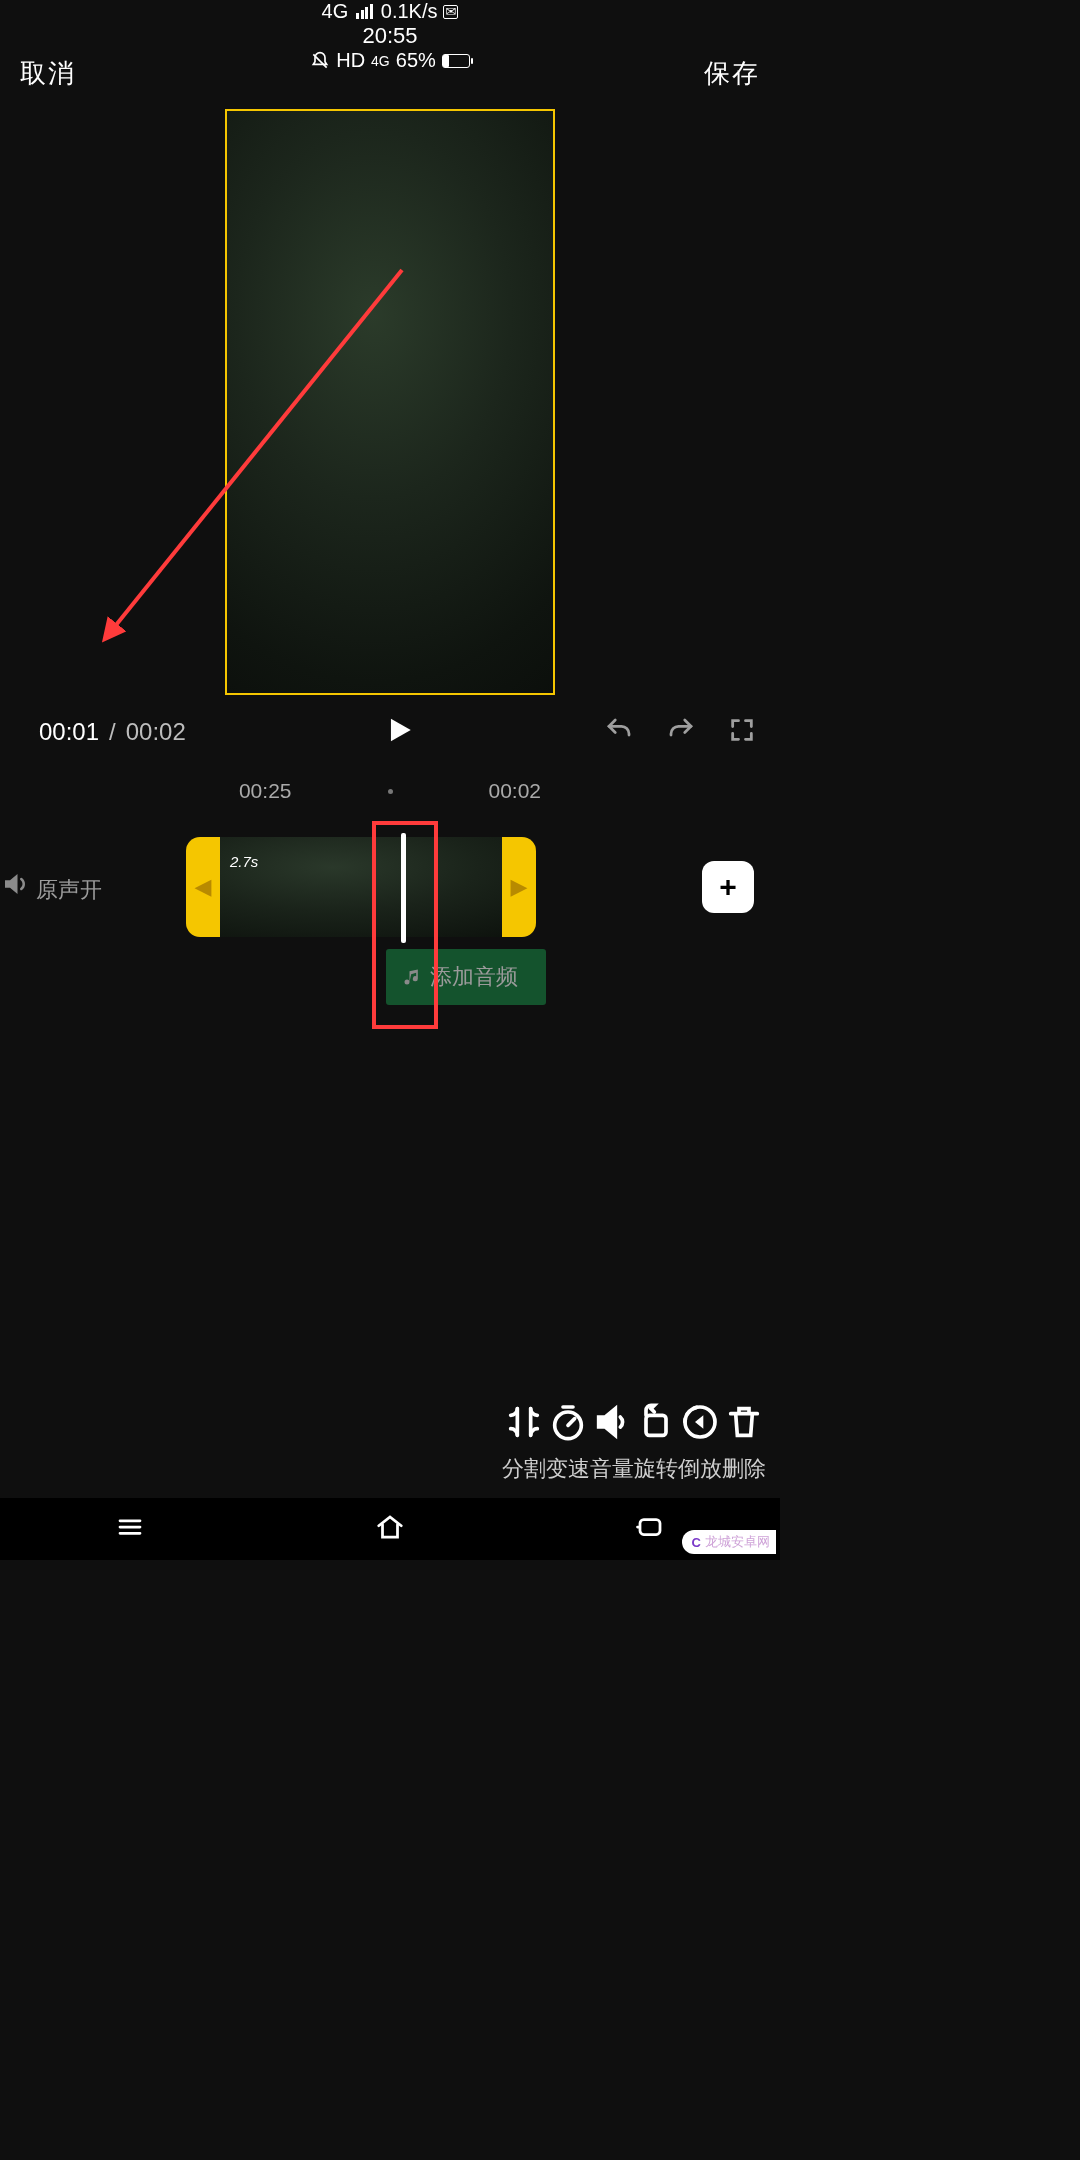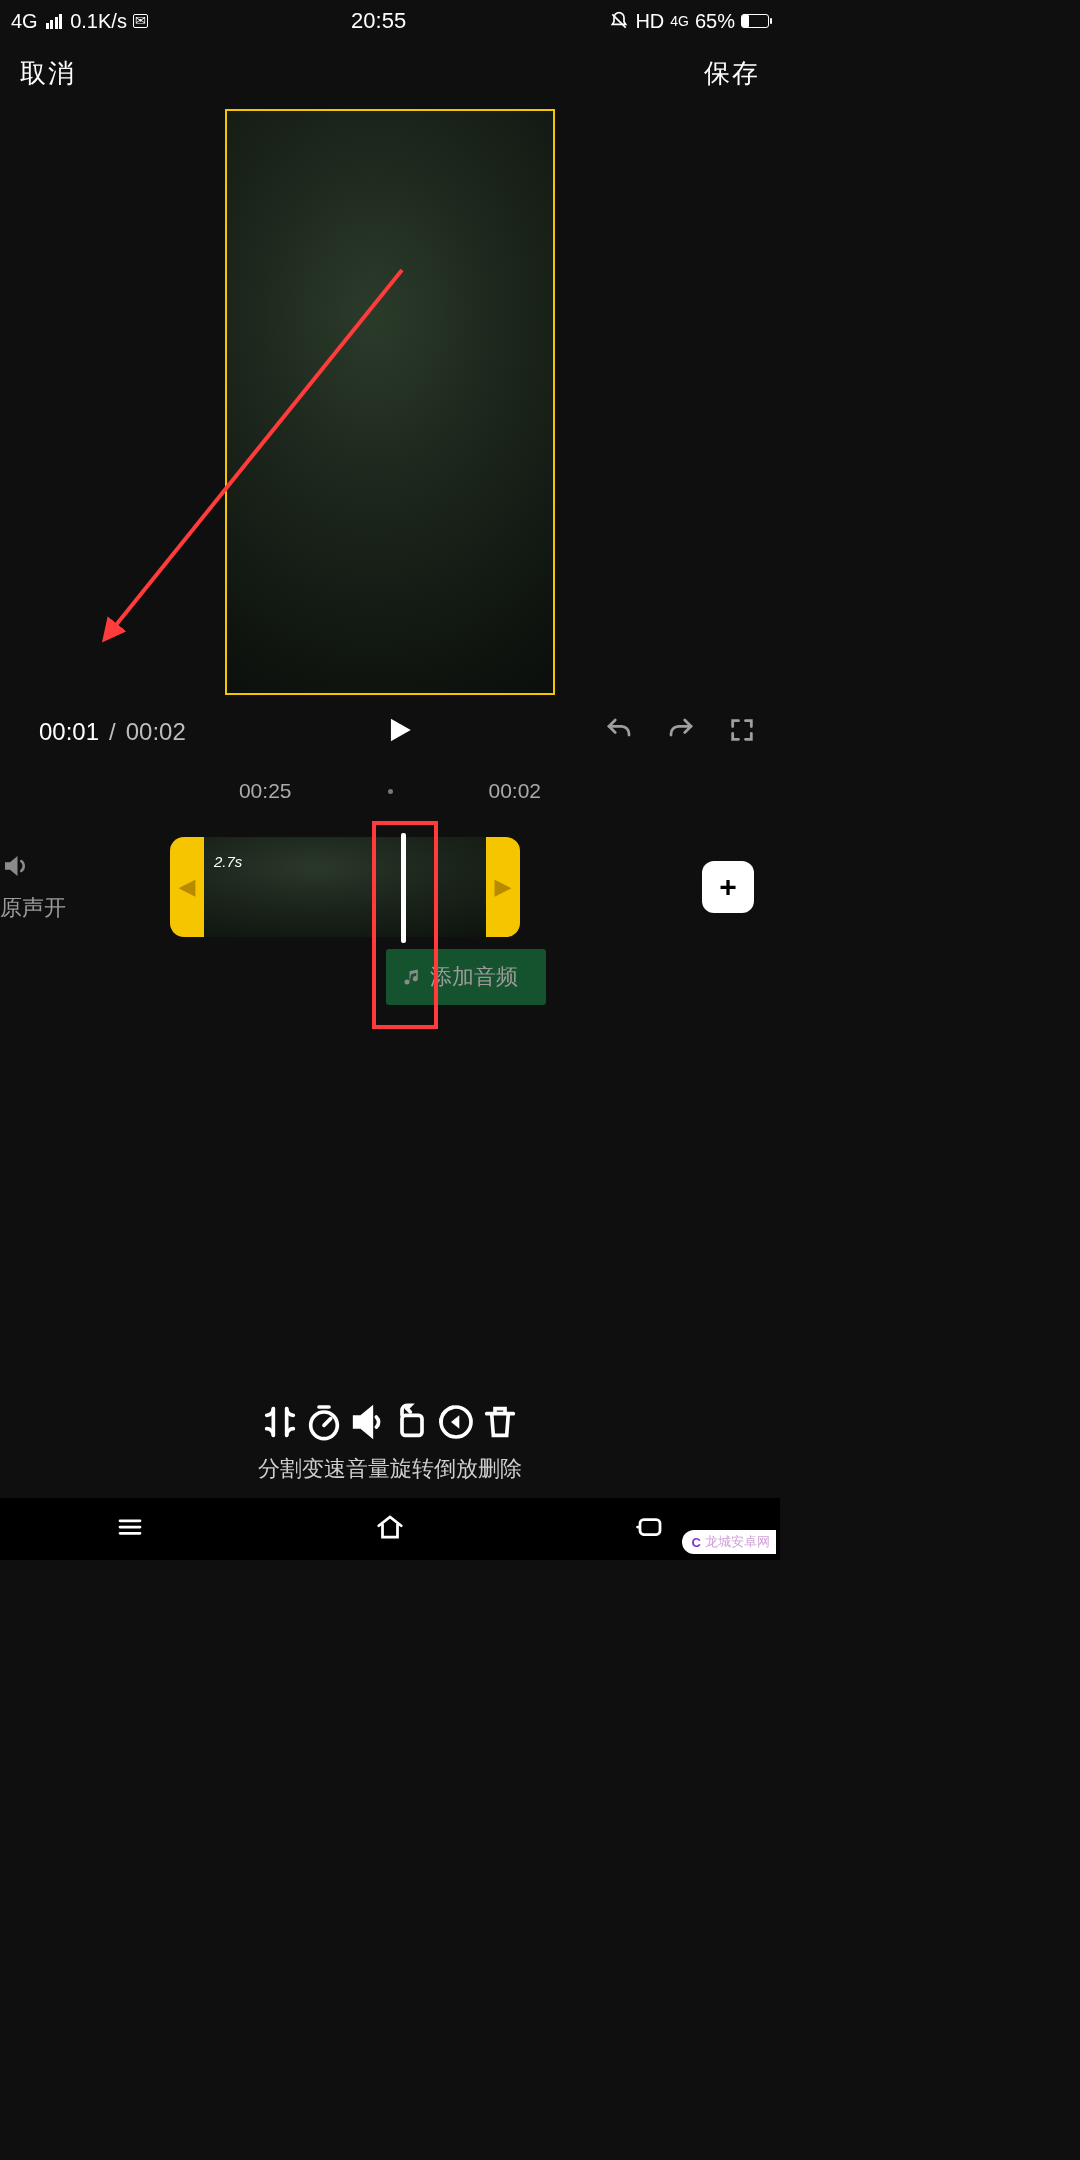--- a/index.html
+++ b/index.html
@@ -14,20 +14,21 @@
   }
   
   .status-bar {
     height: 42px;
     display: flex;
     align-items: center;
     justify-content: space-between;
     padding: 0 11px;
     font-size: 20px;
     font-weight: 500;
+    flex-direction: column;
   }
   .status-left, .status-right { display: flex; align-items: center; gap: 6px; }
   .status-center { font-size: 22px; font-weight: 500; }
   .signal { display: inline-flex; align-items: flex-end; gap: 1.5px; margin: 0 2px; }
   .signal span { width: 3px; background: #fff; }
   .signal span:nth-child(1){height:6px}.signal span:nth-child(2){height:9px}
   .signal span:nth-child(3){height:12px}.signal span:nth-child(4){height:15px}
   .env { border:1.5px solid #fff; border-radius:2px; font-size:13px; padding:0 1px; line-height:12px; }
   .batt { width:28px; height:14px; border:1.5px solid #fff; border-radius:3px; position:relative; }
   .batt::after{content:"";position:absolute;right:-4px;top:3px;width:2px;height:6px;background:#fff;border-radius:1px;}
@@ -54,21 +55,21 @@
   .ctrl-icons svg { opacity:.6; }
   
   .timeline-area { margin-top:28px; position:relative; height:260px; }
   .ticks { display:flex; justify-content:center; gap:96px; color:#aaa; font-size:21px; align-items:center; }
   .ticks .dot { width:5px;height:5px;background:#777;border-radius:50%; }
   .track-row {
     position:absolute; top:58px; left:0; right:0; height:100px;
     display:flex; align-items:center;
   }
   .sound-col {
-    width:170px; display:flex; flex-direction:column; align-items:flex-start; gap:6px;
+    width:186px; display:flex; flex-direction:row; align-items:flex-end; gap:6px;
     color:#9c9c9c; font-size:22px;
   }
   .clip {
     position:relative; width:350px; height:100px; background:#f5c600;
     border-radius:14px; display:flex; align-items:center; overflow:hidden;
   }
   .clip .handle { width:34px; height:100%; display:flex; align-items:center; justify-content:center; color:#b88a00; font-size:22px; }
   .clip .thumb {
     flex:1; height:100%;
     background: radial-gradient(ellipse 130% 110% at 40% 30%, #2a382a 0%, #1a231a 40%, #0d120d 80%);
@@ -86,21 +87,21 @@
   .red-box { position:absolute; top:42px; left:372px; width:66px; height:208px; border:4px solid #ff3b3b; }
   .playhead { position:absolute; top:54px; left:401px; width:5px; height:110px; background:#fff; border-radius:2px; }
   .audio-row { position:absolute; top:170px; left:386px; width:160px; height:56px;
     background:#14532d; color:#9a9a9a; font-size:22px; display:flex; align-items:center;
     gap:8px; padding-left:16px; border-radius:3px; }
   
   .arrow-svg { position:absolute; top:260px; left:72px; width:370px; height:400px; pointer-events:none; }
   
   .tools {
     position:absolute; bottom:76px; left:0; right:0;
-    display:flex; justify-content:center; padding:0 14px;
+    display:flex; justify-content:flex-end; padding:0 14px;
   }
   .tool { display:flex; flex-direction:column; align-items:center; gap:12px;
     color:#cfcfcf; font-size:22px; }
   .tool svg { width:40px; height:40px; }
   
   .navbar { position:absolute; bottom:0; left:0; right:0; height:62px;
     display:flex; justify-content:space-around; align-items:center; background:#000; }
   .navbar svg { width:30px; height:30px; }
   
   .watermark { position:absolute; right:4px; bottom:6px; font-size:13px; color:#cfa3d8;

